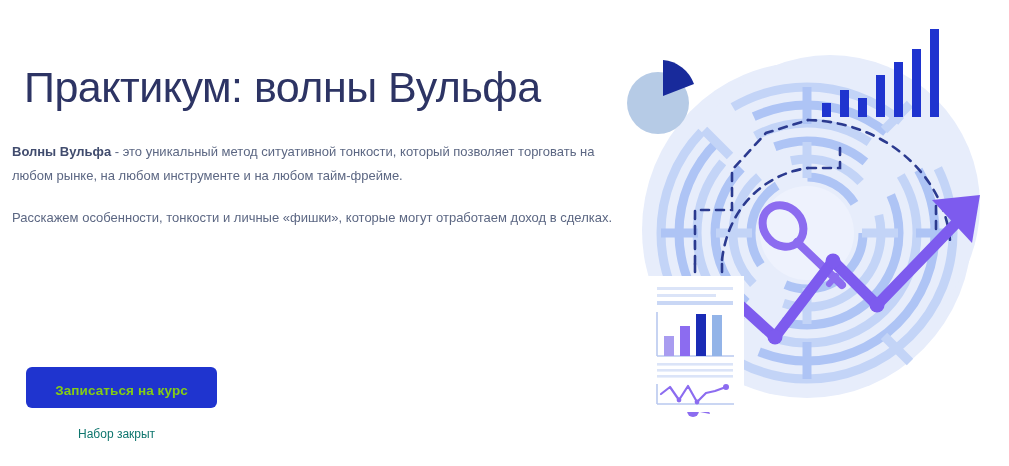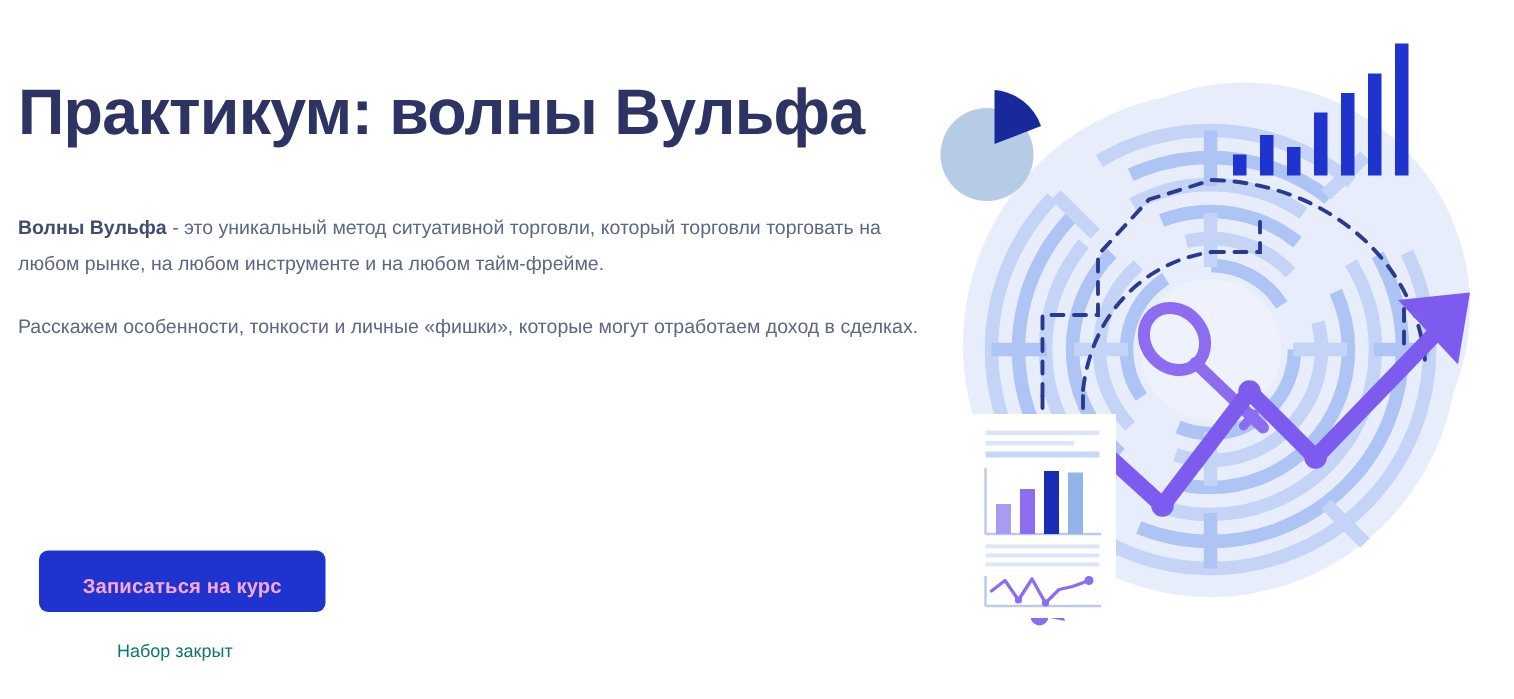--- a/index.html
+++ b/index.html
@@ -28,24 +28,24 @@
     left: 12px;
     top: 0;
     width: 618px;
     height: 466px;
   }
 
   .page-title {
     position: absolute;
     left: 0;
     top: 50px;
-    margin: 0;
+    margin: 12px;
     font-size: 43px;
     line-height: 50px;
-    font-weight: 700;
+    font-weight: 400;
     letter-spacing: -0.5px;
     color: #2d3464;
     white-space: nowrap;
   }
 
   .body-block {
     position: absolute;
     left: 0;
     top: 140px;
     width: 606px;
@@ -66,21 +66,21 @@
 
   .cta-button {
     position: absolute;
     left: 14px;
     top: 367px;
     width: 191px;
     height: 41px;
     border: none;
     border-radius: 6px;
     background: #1f34cf;
-    color: #f9a8d4;
+    color: #84cc16;
     font-family: "Liberation Sans", sans-serif;
     font-size: 13.5px;
     font-weight: 700;
     letter-spacing: 0.1px;
     cursor: pointer;
     padding: 16px;
   }
 
   .closed-note {
     position: absolute;
@@ -104,21 +104,21 @@
 </head>
 <body>
 
 <div id="page">
 
   <div class="content-col">
 
     <h1 class="page-title">Практикум: волны Вульфа</h1>
 
     <div class="body-block">
-      <p class="para"><span class="lead">Волны Вульфа</span><span> - это уникальный метод ситуативной торговли, который торговли торговать на любом рынке, на любом инструменте и на любом тайм-фрейме.</span></p>
+      <p class="para"><span class="lead">Волны Вульфа</span><span> - это уникальный метод ситуативной тонкости, который позволяет торговать на любом рынке, на любом инструменте и на любом тайм-фрейме.</span></p>
       <p class="para">Расскажем особенности, тонкости и личные «фишки», которые могут отработаем доход в сделках.</p>
     </div>
 
     <button class="cta-button">Записаться на курс</button>
 
     <div class="closed-note">Набор закрыт</div>
   </div>
 
   <div class="illustration">
     <svg width="409" height="466" viewBox="0 0 409 466" xmlns="http://www.w3.org/2000/svg">

